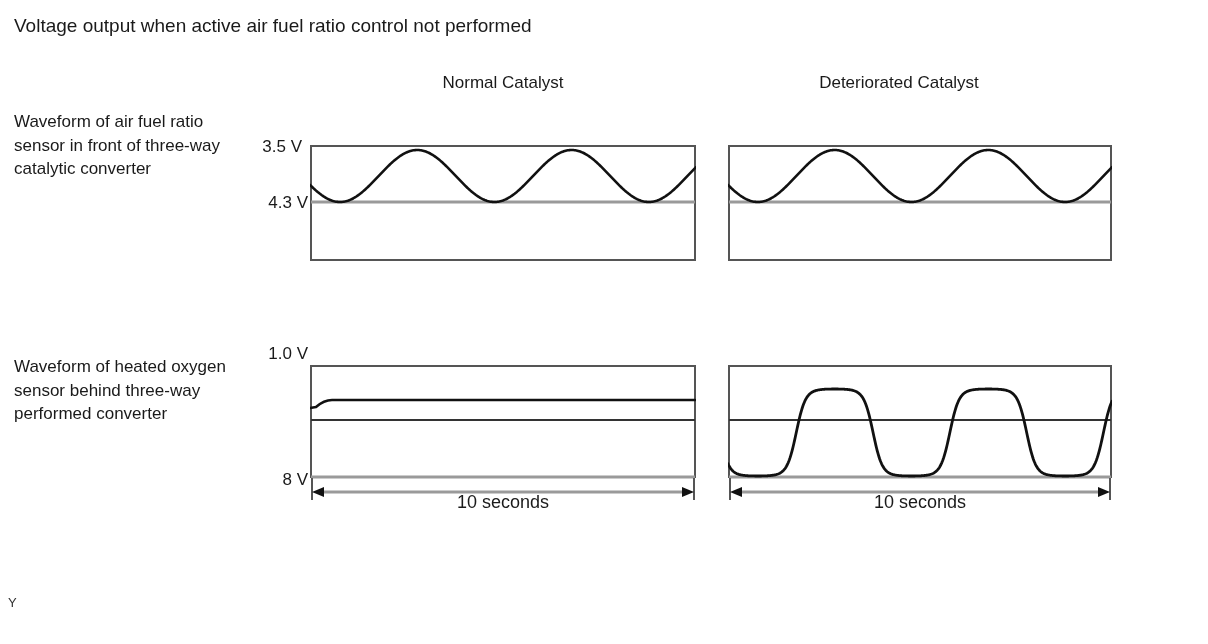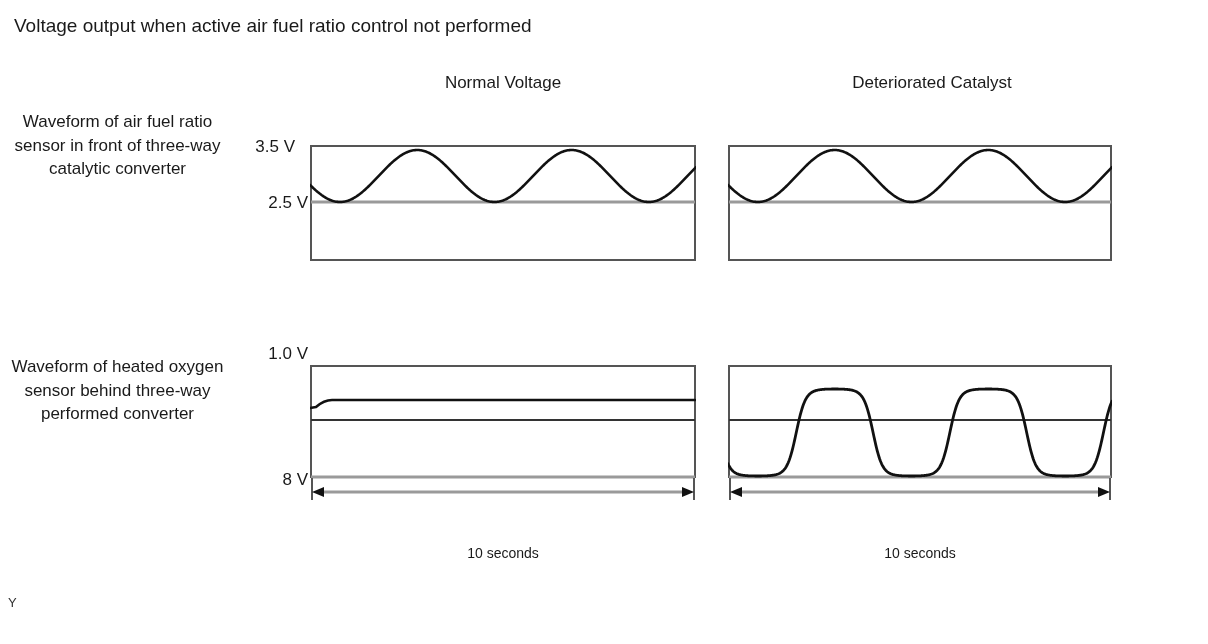--- a/index.html
+++ b/index.html
@@ -24,81 +24,80 @@
     white-space: nowrap;
   }
   .col-head {
     position: absolute;
     top: 73px;
     font-size: 17px;
     text-align: center;
     white-space: nowrap;
   }
   .col-head.normal { left: 310px; width: 386px; }
-  .col-head.deter  { left: 740px; width: 384px; }
+  .col-head.deter  { left: 707px; width: 384px; }
 
   .row-label {
     position: absolute;
-    left: 0;
+    left: 14px;
     font-size: 17px;
     line-height: 23.5px;
     width: 235px;
-    text-align: center;
   }
   .row-label.top    { top: 110px; }
   .row-label.bottom { top: 355px; }
 
   .axis-label {
     position: absolute;
     font-size: 17px;
     text-align: right;
     width: 70px;
     white-space: nowrap;
   }
-  .ax-35 { left: 225px; top: 137px; }
+  .ax-35 { left: 232px; top: 137px; }
   .ax-30 { left: 238px; top: 193px; }
   .ax-10 { left: 238px; top: 344px; }
   .ax-00 { left: 238px; top: 470px; }
 
   .plot {
     position: absolute;
   }
   .plot svg { display: block; }
 
   .seconds {
     position: absolute;
-    top: 545px;
-    font-size: 14px;
+    top: 492px;
+    font-size: 18px;
     text-align: center;
     white-space: nowrap;
   }
   .seconds.normal { left: 310px; width: 386px; }
   .seconds.deter  { left: 728px; width: 384px; }
 
   .corner-mark {
     position: absolute;
     left: 8px;
     top: 595px;
     font-size: 13px;
     color: #333;
   }
 </style>
 </head>
 <body>
 
 <div class="title">Voltage output when active air fuel ratio control not performed</div>
 
-<div class="col-head normal">Normal Voltage</div>
+<div class="col-head normal">Normal Catalyst</div>
 <div class="col-head deter">Deteriorated Catalyst</div>
 
 <div class="row-label top">Waveform of air fuel ratio sensor in front of three-way catalytic converter</div>
 <div class="row-label bottom">Waveform of heated oxygen sensor behind three-way performed converter</div>
 
 <div class="axis-label ax-35">3.5 V</div>
-<div class="axis-label ax-30">2.5 V</div>
+<div class="axis-label ax-30">4.3 V</div>
 <div class="axis-label ax-10">1.0 V</div>
 <div class="axis-label ax-00">8 V</div>
 
 <div class="plot" id="plot-front-normal" style="left:310px; top:145px;">
     <svg width="386" height="116" viewBox="0 0 386 116">
       <rect x="1" y="1" width="384" height="114" fill="none" stroke="#555555" stroke-width="2"></rect>
       <line x1="1" y1="57" x2="385" y2="57" stroke="#9a9a9a" stroke-width="3"></line>
       <path d="M0.00 39.89 L0.96 40.84 L1.93 41.78 L2.90 42.70 L3.86 43.61 L4.83 44.49 L5.79 45.35 L6.76 46.19 L7.72 47.01 L8.69 47.80 L9.65 48.57 L10.62 49.30 L11.58 50.02 L12.54 50.70 L13.51 51.35 L14.47 51.97 L15.44 52.55 L16.41 53.11 L17.37 53.63 L18.34 54.11 L19.30 54.56 L20.27 54.98 L21.23 55.35 L22.20 55.69 L23.16 55.99 L24.13 56.25 L25.09 56.48 L26.06 56.66 L27.02 56.81 L27.98 56.91 L28.95 56.98 L29.91 57.00 L30.88 56.98 L31.85 56.93 L32.81 56.83 L33.77 56.70 L34.74 56.52 L35.70 56.31 L36.67 56.05 L37.63 55.76 L38.60 55.43 L39.56 55.06 L40.53 54.66 L41.49 54.22 L42.46 53.74 L43.43 53.23 L44.39 52.68 L45.35 52.10 L46.32 51.49 L47.28 50.84 L48.25 50.17 L49.22 49.46 L50.18 48.73 L51.15 47.97 L52.11 47.19 L53.08 46.37 L54.04 45.54 L55.00 44.68 L55.97 43.80 L56.93 42.90 L57.90 41.99 L58.87 41.05 L59.83 40.11 L60.80 39.14 L61.76 38.17 L62.73 37.18 L63.69 36.18 L64.66 35.18 L65.62 34.17 L66.58 33.15 L67.55 32.13 L68.52 31.11 L69.48 30.09 L70.44 29.07 L71.41 28.06 L72.38 27.04 L73.34 26.04 L74.31 25.04 L75.27 24.05 L76.23 23.07 L77.20 22.11 L78.17 21.16 L79.13 20.22 L80.09 19.30 L81.06 18.39 L82.02 17.51 L82.99 16.65 L83.95 15.81 L84.92 14.99 L85.89 14.20 L86.85 13.43 L87.81 12.70 L88.78 11.98 L89.75 11.30 L90.71 10.65 L91.67 10.03 L92.64 9.45 L93.61 8.89 L94.57 8.37 L95.53 7.89 L96.50 7.44 L97.47 7.02 L98.43 6.65 L99.39 6.31 L100.36 6.01 L101.33 5.75 L102.29 5.52 L103.26 5.34 L104.22 5.19 L105.19 5.09 L106.15 5.02 L107.12 5.00 L108.08 5.02 L109.04 5.07 L110.01 5.17 L110.97 5.30 L111.94 5.48 L112.90 5.69 L113.87 5.95 L114.83 6.24 L115.80 6.57 L116.77 6.94 L117.73 7.34 L118.69 7.78 L119.66 8.26 L120.63 8.77 L121.59 9.32 L122.56 9.90 L123.52 10.51 L124.48 11.16 L125.45 11.83 L126.42 12.54 L127.38 13.27 L128.34 14.03 L129.31 14.81 L130.28 15.63 L131.24 16.46 L132.21 17.32 L133.17 18.20 L134.13 19.10 L135.10 20.01 L136.06 20.95 L137.03 21.89 L138.00 22.86 L138.96 23.83 L139.92 24.82 L140.89 25.82 L141.85 26.82 L142.82 27.83 L143.78 28.85 L144.75 29.87 L145.72 30.89 L146.68 31.91 L147.65 32.93 L148.61 33.94 L149.58 34.96 L150.54 35.96 L151.50 36.96 L152.47 37.95 L153.44 38.93 L154.40 39.89 L155.37 40.84 L156.33 41.78 L157.29 42.70 L158.26 43.61 L159.22 44.49 L160.19 45.35 L161.16 46.19 L162.12 47.01 L163.09 47.80 L164.05 48.57 L165.01 49.30 L165.98 50.02 L166.94 50.70 L167.91 51.35 L168.88 51.97 L169.84 52.55 L170.81 53.11 L171.77 53.63 L172.74 54.11 L173.70 54.56 L174.66 54.98 L175.63 55.35 L176.59 55.69 L177.56 55.99 L178.53 56.25 L179.49 56.48 L180.46 56.66 L181.42 56.81 L182.38 56.91 L183.35 56.98 L184.31 57.00 L185.28 56.98 L186.25 56.93 L187.21 56.83 L188.17 56.70 L189.14 56.52 L190.10 56.31 L191.07 56.05 L192.03 55.76 L193.00 55.43 L193.96 55.06 L194.93 54.66 L195.89 54.22 L196.86 53.74 L197.82 53.23 L198.79 52.68 L199.75 52.10 L200.72 51.49 L201.68 50.84 L202.65 50.17 L203.61 49.46 L204.58 48.73 L205.54 47.97 L206.51 47.19 L207.47 46.37 L208.44 45.54 L209.41 44.68 L210.37 43.80 L211.34 42.90 L212.30 41.99 L213.26 41.05 L214.23 40.11 L215.19 39.14 L216.16 38.17 L217.13 37.18 L218.09 36.18 L219.06 35.18 L220.02 34.17 L220.99 33.15 L221.95 32.13 L222.91 31.11 L223.88 30.09 L224.84 29.07 L225.81 28.06 L226.78 27.04 L227.74 26.04 L228.71 25.04 L229.67 24.05 L230.64 23.07 L231.60 22.11 L232.57 21.16 L233.53 20.22 L234.50 19.30 L235.46 18.39 L236.43 17.51 L237.39 16.65 L238.36 15.81 L239.32 14.99 L240.29 14.20 L241.25 13.43 L242.21 12.70 L243.18 11.98 L244.14 11.30 L245.11 10.65 L246.07 10.03 L247.04 9.45 L248.00 8.89 L248.97 8.37 L249.93 7.89 L250.90 7.44 L251.86 7.02 L252.83 6.65 L253.79 6.31 L254.76 6.01 L255.72 5.75 L256.69 5.52 L257.65 5.34 L258.62 5.19 L259.58 5.09 L260.55 5.02 L261.51 5.00 L262.48 5.02 L263.44 5.07 L264.41 5.17 L265.38 5.30 L266.34 5.48 L267.31 5.69 L268.27 5.95 L269.24 6.24 L270.20 6.57 L271.17 6.94 L272.13 7.34 L273.10 7.78 L274.06 8.26 L275.03 8.77 L275.99 9.32 L276.95 9.90 L277.92 10.51 L278.88 11.16 L279.85 11.83 L280.81 12.54 L281.78 13.27 L282.75 14.03 L283.71 14.81 L284.68 15.63 L285.64 16.46 L286.61 17.32 L287.57 18.20 L288.54 19.10 L289.50 20.01 L290.46 20.95 L291.43 21.89 L292.39 22.86 L293.36 23.83 L294.32 24.82 L295.29 25.82 L296.25 26.82 L297.22 27.83 L298.19 28.85 L299.15 29.87 L300.12 30.89 L301.08 31.91 L302.05 32.93 L303.01 33.94 L303.97 34.96 L304.94 35.96 L305.90 36.96 L306.87 37.95 L307.83 38.93 L308.80 39.89 L309.76 40.84 L310.73 41.78 L311.69 42.70 L312.66 43.61 L313.63 44.49 L314.59 45.35 L315.56 46.19 L316.52 47.01 L317.49 47.80 L318.45 48.57 L319.42 49.30 L320.38 50.02 L321.35 50.70 L322.31 51.35 L323.28 51.97 L324.24 52.55 L325.20 53.11 L326.17 53.63 L327.13 54.11 L328.10 54.56 L329.06 54.98 L330.03 55.35 L331.00 55.69 L331.96 55.99 L332.93 56.25 L333.89 56.48 L334.86 56.66 L335.82 56.81 L336.79 56.91 L337.75 56.98 L338.71 57.00 L339.68 56.98 L340.64 56.93 L341.61 56.83 L342.57 56.70 L343.54 56.52 L344.50 56.31 L345.47 56.05 L346.44 55.76 L347.40 55.43 L348.37 55.06 L349.33 54.66 L350.30 54.22 L351.26 53.74 L352.22 53.23 L353.19 52.68 L354.15 52.10 L355.12 51.49 L356.08 50.84 L357.05 50.17 L358.01 49.46 L358.98 48.73 L359.94 47.97 L360.91 47.19 L361.88 46.37 L362.84 45.54 L363.81 44.68 L364.77 43.80 L365.74 42.90 L366.70 41.99 L367.67 41.05 L368.63 40.11 L369.60 39.14 L370.56 38.17 L371.53 37.18 L372.49 36.18 L373.45 35.18 L374.42 34.17 L375.38 33.15 L376.35 32.13 L377.31 31.11 L378.28 30.09 L379.25 29.07 L380.21 28.06 L381.18 27.04 L382.14 26.04 L383.11 25.04 L384.07 24.05 L385.04 23.07 L386.00 22.11" fill="none" stroke="#111111" stroke-width="2.6" stroke-linejoin="round" stroke-linecap="round"></path>
     </svg>
   </div>

